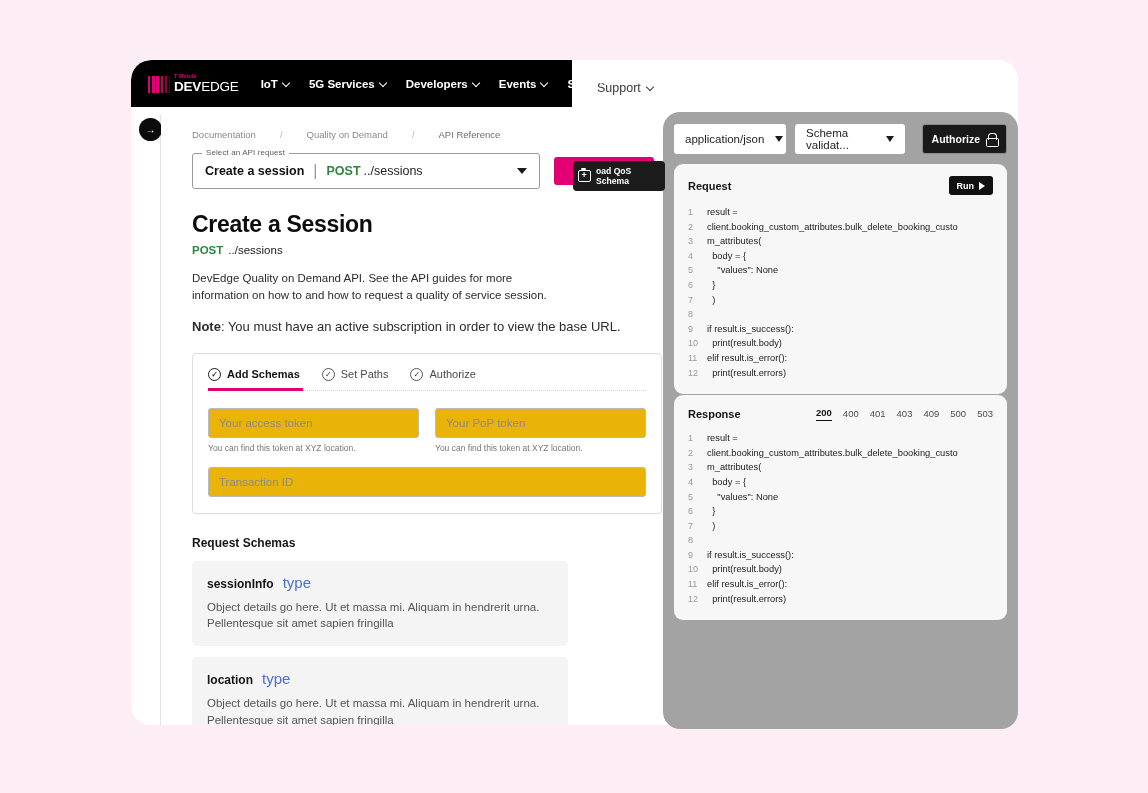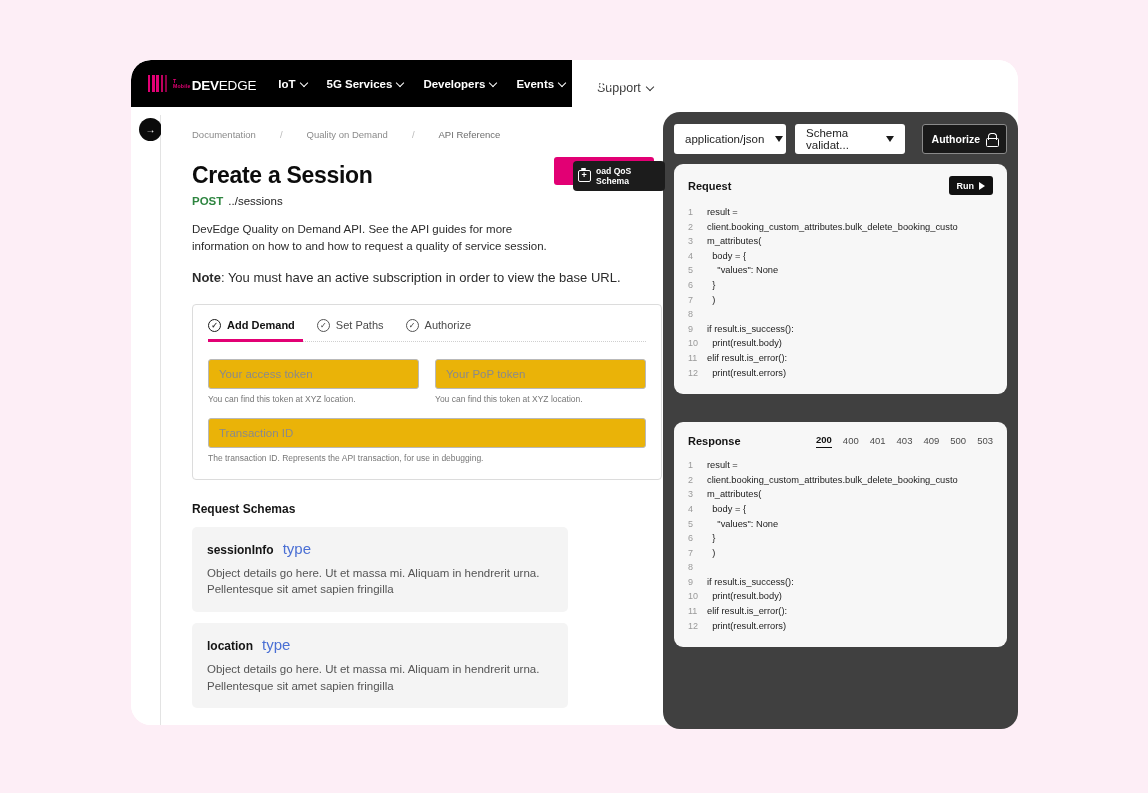--- a/index.html
+++ b/index.html
@@ -33,21 +33,21 @@
     width:22px;height:17px;
     background:
       linear-gradient(to right,
        #e20074 0 2.4px, transparent 2.4px 4.2px,
        #e20074 4.2px 6.6px, transparent 6.6px 8.4px,
        #e20074 8.4px 10.8px, transparent 10.8px 12.6px,
        #c0005f 12.6px 15px, transparent 15px 16.8px,
        #8d0046 16.8px 19.2px, transparent 19.2px 21px,
        #5d002e 21px 22px);
   }
-  .logo-text{ display:flex; flex-direction:row; line-height:1;}
+  .logo-text{ display:flex; flex-direction:column; line-height:1;}
   .logo-sup{ font-size:5.2px; color:#e20074; letter-spacing:.2px; margin-bottom:1px; font-weight:700;}
   .logo-main{ font-size:13.5px; font-weight:800; color:#fff; letter-spacing:-.2px;}
   .logo-main .light{ font-weight:400; }
   .nav-links{ display:flex; align-items:center; gap:19px; }
   .nav-link{ color:#fff; font-size:11.5px; font-weight:700; display:flex; align-items:center; gap:5px; white-space:nowrap;}
   .caret{ display:inline-block; width:7px;height:7px; position:relative; }
   .caret::after{
     content:""; position:absolute; left:0; top:0;
     width:5px;height:5px; border-right:1.3px solid currentColor; border-bottom:1.3px solid currentColor;
     transform:rotate(45deg);
@@ -153,42 +153,42 @@
     position:absolute; left:0; width:334px; height:1px; background:#d6d6d6;
   }
   .bg-arrow{
     position:absolute; font-size:16px; color:#1a1a1a; font-weight:400;
   }
   .bg-frag{ position:absolute; font-size:11.5px; color:#2b2b2b;}
 
   
   .black-panel{
     position:absolute; left:663px; top:112px; width:355px; height:617px;
-    background:#404040; border-radius:17px; z-index:20; padding:12px 11px;
+    background:#a3a3a3; border-radius:17px; z-index:20; padding:12px 11px;
   }
   .bp-top{ display:flex; align-items:center; gap:9px; }
   .bp-select{
     background:#fff; border-radius:3px; height:30px; display:flex; align-items:center;
     padding:0 11px; font-size:11.5px; color:#1d1d1d; cursor:pointer; position:relative;
   }
   .bp-select .tri{ width:0;height:0;border-left:4.5px solid transparent;border-right:4.5px solid transparent;border-top:6px solid #1a1a1a; margin-left:11px;}
   .bp-sel-1{ width:112px; }
   .bp-sel-2{ width:110px; }
   .bp-auth{
     margin-left:auto; height:30px; background:#191919; border:1px solid #8a8a8a; border-radius:3px;
     display:flex; align-items:center; gap:6px; padding:0 9px; color:#fff; font-size:10.5px; font-weight:700; cursor:pointer;
   }
   .lock{ width:11px;height:12px; position:relative; display:inline-block;}
   .lock::before{ content:""; position:absolute; left:2px; top:0; width:7px;height:6px; border:1.4px solid #fff; border-bottom:none; border-radius:3.5px 3.5px 0 0;}
   .lock::after{ content:""; position:absolute; left:0px; top:5px; width:11px;height:7px; border:1.3px solid #fff; border-radius:1.5px;}
 
   .code-card{
     background:#f7f7f7; border-radius:9px; margin-top:10px; padding:12px 14px 14px 14px; position:relative;
   }
-  .code-card.resp{ margin-top:28px; }
+  .code-card.resp{ margin-top:1px; }
   .cc-head{ display:flex; align-items:center; }
   .cc-title{ font-size:11px; font-weight:800; color:#141414;}
   .run-btn{
     margin-left:auto; background:#111; color:#fff; border-radius:3px; height:19px;
     display:flex; align-items:center; gap:5px; padding:0 8px; font-size:9px; font-weight:700; cursor:pointer;
   }
   .run-tri{ width:0;height:0;border-top:4px solid transparent;border-bottom:4px solid transparent;border-left:6px solid #fff;}
   .codes{ margin-left:auto; display:flex; align-items:center; gap:11px;}
   .code-chip{ font-size:9.5px; color:#4c4c4c; cursor:pointer; padding-bottom:2px;}
   .code-chip.active{ color:#111; font-weight:800; border-bottom:1.8px solid #111;}
@@ -226,33 +226,43 @@
     <div class="doc">
 
       <div class="breadcrumb">
         <span>Documentation</span>
         <span class="sep">/</span>
         <span>Quality on Demand</span>
         <span class="sep">/</span>
         <span class="last">API Reference</span>
       </div>
 
+      <div class="select-wrap">
+        <div class="select-box">
+          <span class="select-legend">Select an API request</span>
+          <span class="sel-main">Create a session</span>
+          <span class="sel-div">|</span>
+          <span class="sel-method">POST</span>
+          <span class="sel-path">../sessions</span>
+          <span class="sel-caret"></span>
+        </div>
+      </div>
 
       <h1 class="page-title">Create a Session</h1>
       <div class="method-line">
         <span class="m">POST</span><span class="p">../sessions</span>
       </div>
       <div class="para">DevEdge Quality on Demand API. See the API guides for more information on how to and how to request a quality of service session.</div>
       <div class="note"><b>Note</b><span>: You must have an active subscription in order to view the base URL.</span></div>
 
       <div class="tokens-panel">
         <div class="tabs">
           <div class="tab active">
             <span class="chk">✓</span>
-            <span>Add Demand</span>
+            <span>Add Schemas</span>
           </div>
           <div class="tab">
             <span class="chk">✓</span>
             <span>Set Paths</span>
           </div>
           <div class="tab">
             <span class="chk">✓</span>
             <span>Authorize</span>
           </div>
           <div class="tab-underline"></div>
@@ -264,21 +274,20 @@
             <div class="hint">You can find this token at XYZ location.</div>
           </div>
           <div class="field">
             <input type="text" placeholder="Your PoP token" style="">
             <div class="hint">You can find this token at XYZ location.</div>
           </div>
         </div>
 
         <div class="field field-full">
           <input type="text" placeholder="Transaction ID" style="">
-          <div class="hint">The transaction ID. Represents the API transaction, for use in debugging.</div>
         </div>
       </div>
 
       <div class="sec-title">Request Schemas</div>
 
       <div class="schema-card">
         <div class="schema-head">
           <span class="schema-name">sessionInfo</span>
           <span class="schema-type">type</span>
         </div>

